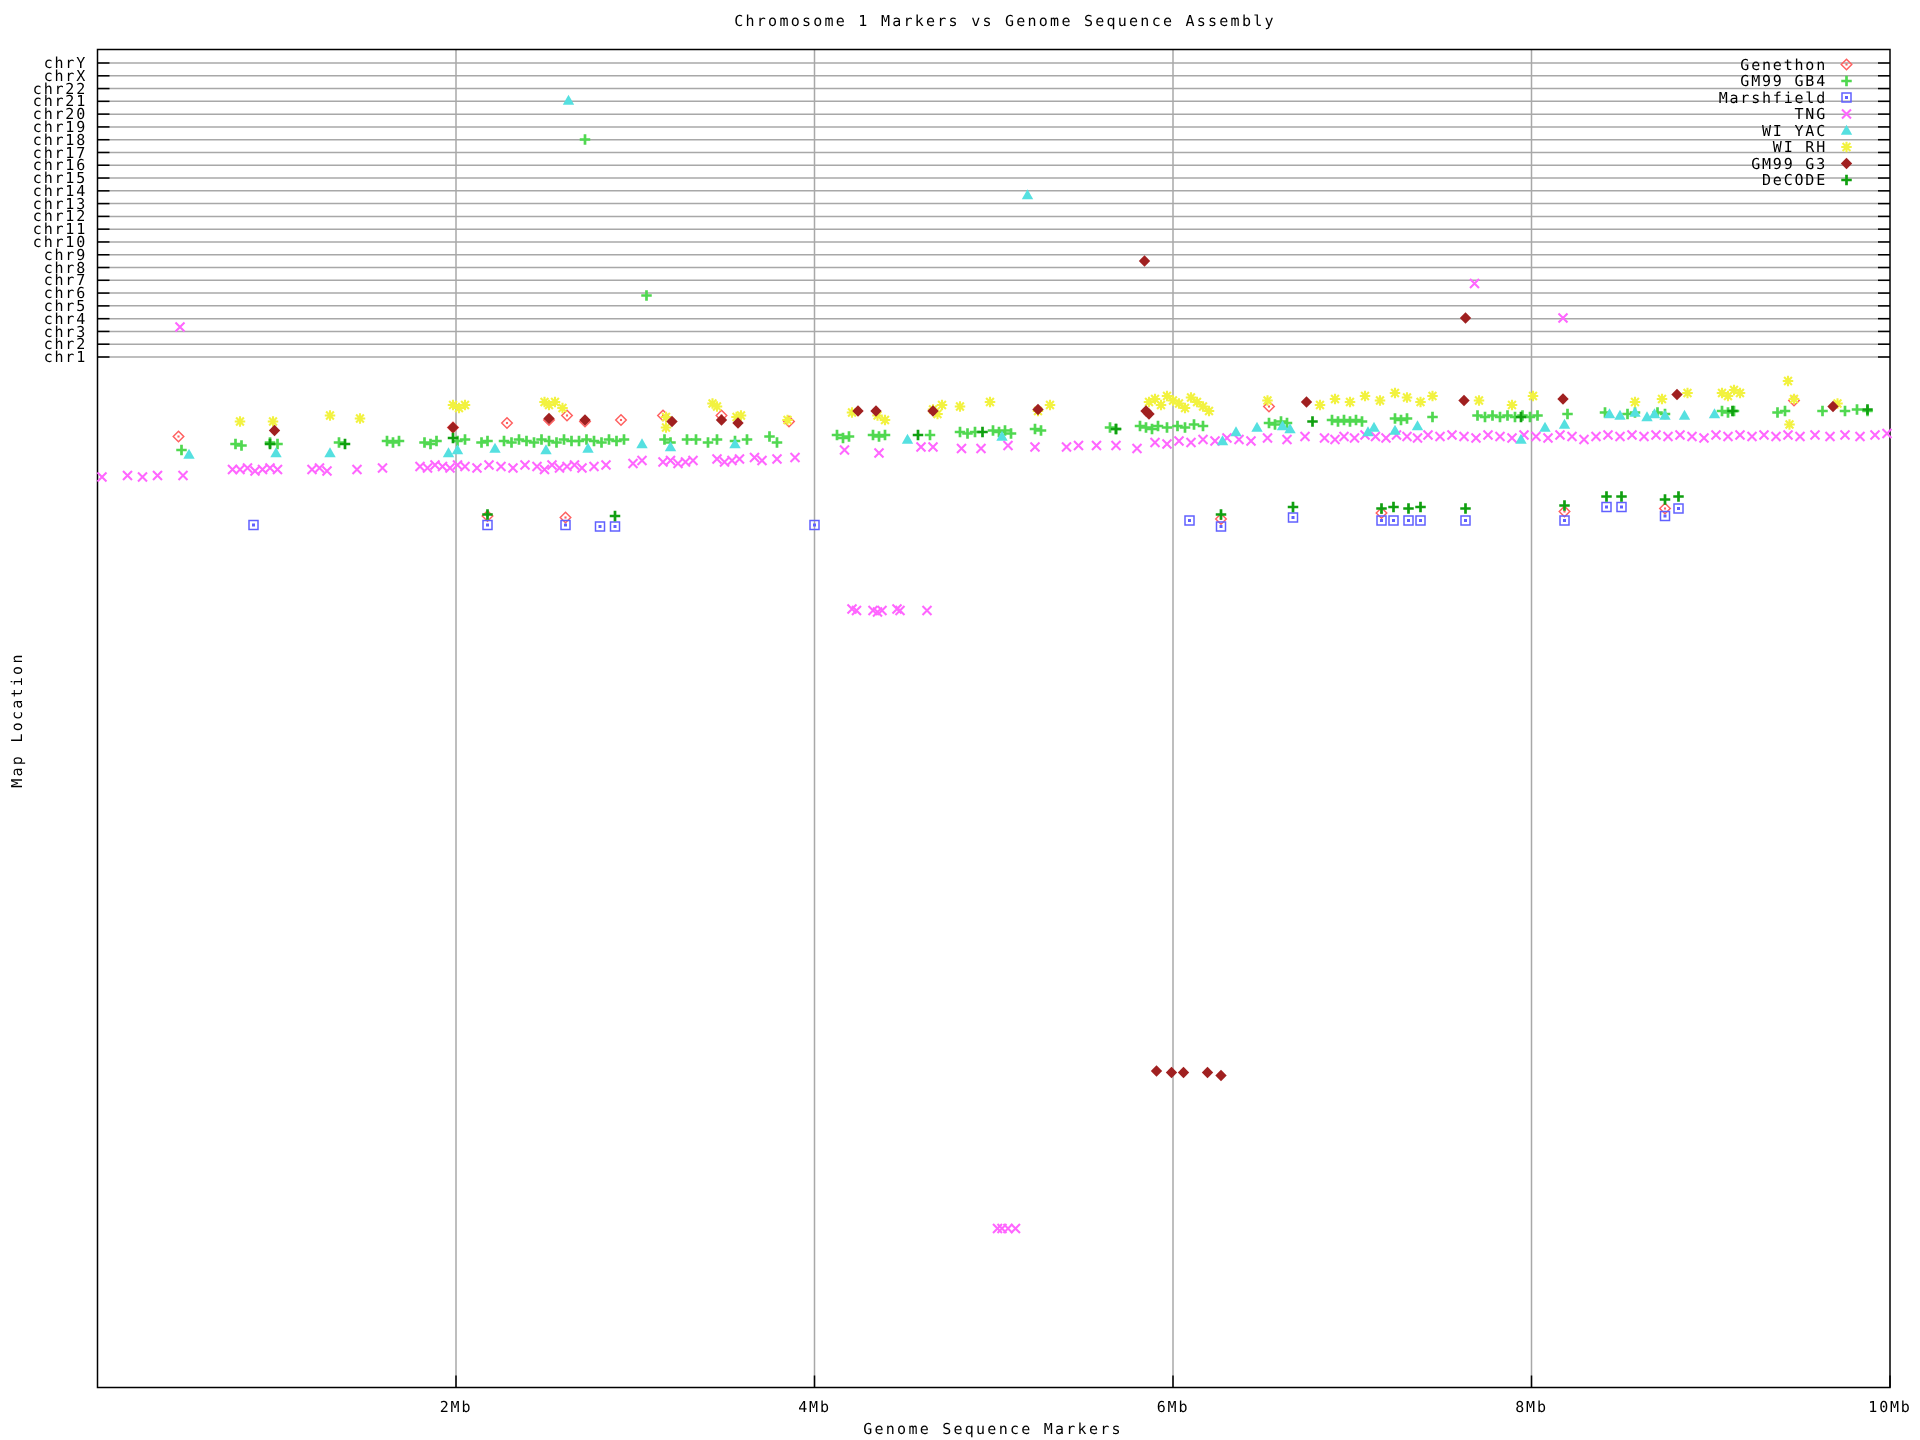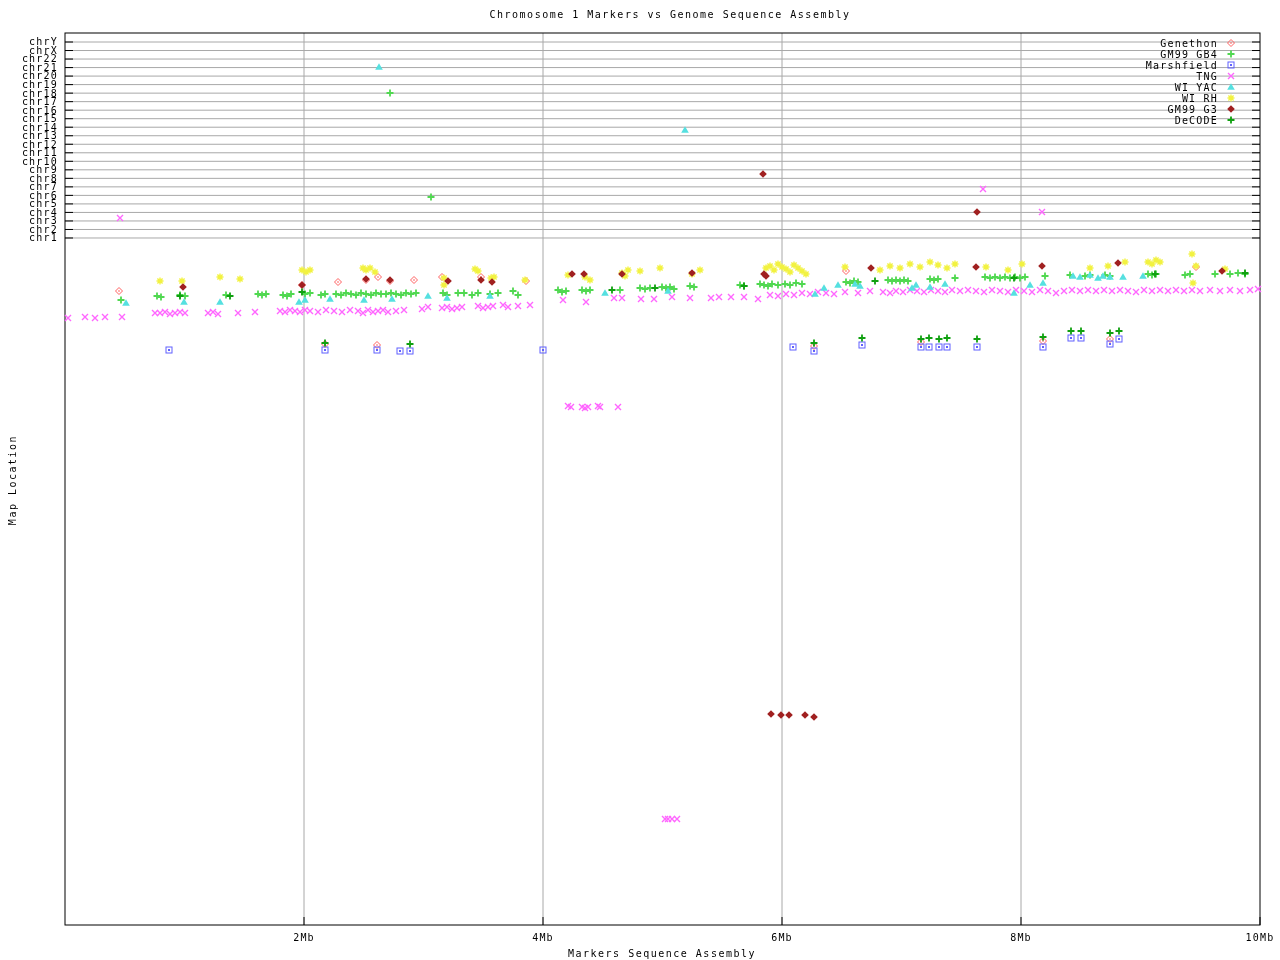--- a/index.html
+++ b/index.html
@@ -12,21 +12,21 @@
   svg{position:absolute;inset:0;}
   svg text{font-family:"DejaVu Sans Mono","Liberation Mono",monospace;
            font-size:10px;letter-spacing:1.2px;fill:#000;}
 </style>
 </head>
 <body>
 
 <div class="chart">
   <div class="chart-text title">Chromosome 1 Markers vs Genome Sequence Assembly</div>
   <div class="chart-text ylabel">Map Location</div>
-  <div class="chart-text xlabel">Markers Sequence Assembly</div>
+  <div class="chart-text xlabel">Genome Sequence Markers</div>
   <svg width="1280" height="960" viewBox="0 0 1280 960">
       <g stroke="#a8a8a8" stroke-width="1">
         <line x1="65" x2="1260" y1="42" y2="42"></line>
         <line x1="65" x2="1260" y1="50.521699999999996" y2="50.521699999999996"></line>
         <line x1="65" x2="1260" y1="59.0434" y2="59.0434"></line>
         <line x1="65" x2="1260" y1="67.5651" y2="67.5651"></line>
         <line x1="65" x2="1260" y1="76.0868" y2="76.0868"></line>
         <line x1="65" x2="1260" y1="84.60849999999999" y2="84.60849999999999"></line>
         <line x1="65" x2="1260" y1="93.1302" y2="93.1302"></line>
         <line x1="65" x2="1260" y1="101.6519" y2="101.6519"></line>

